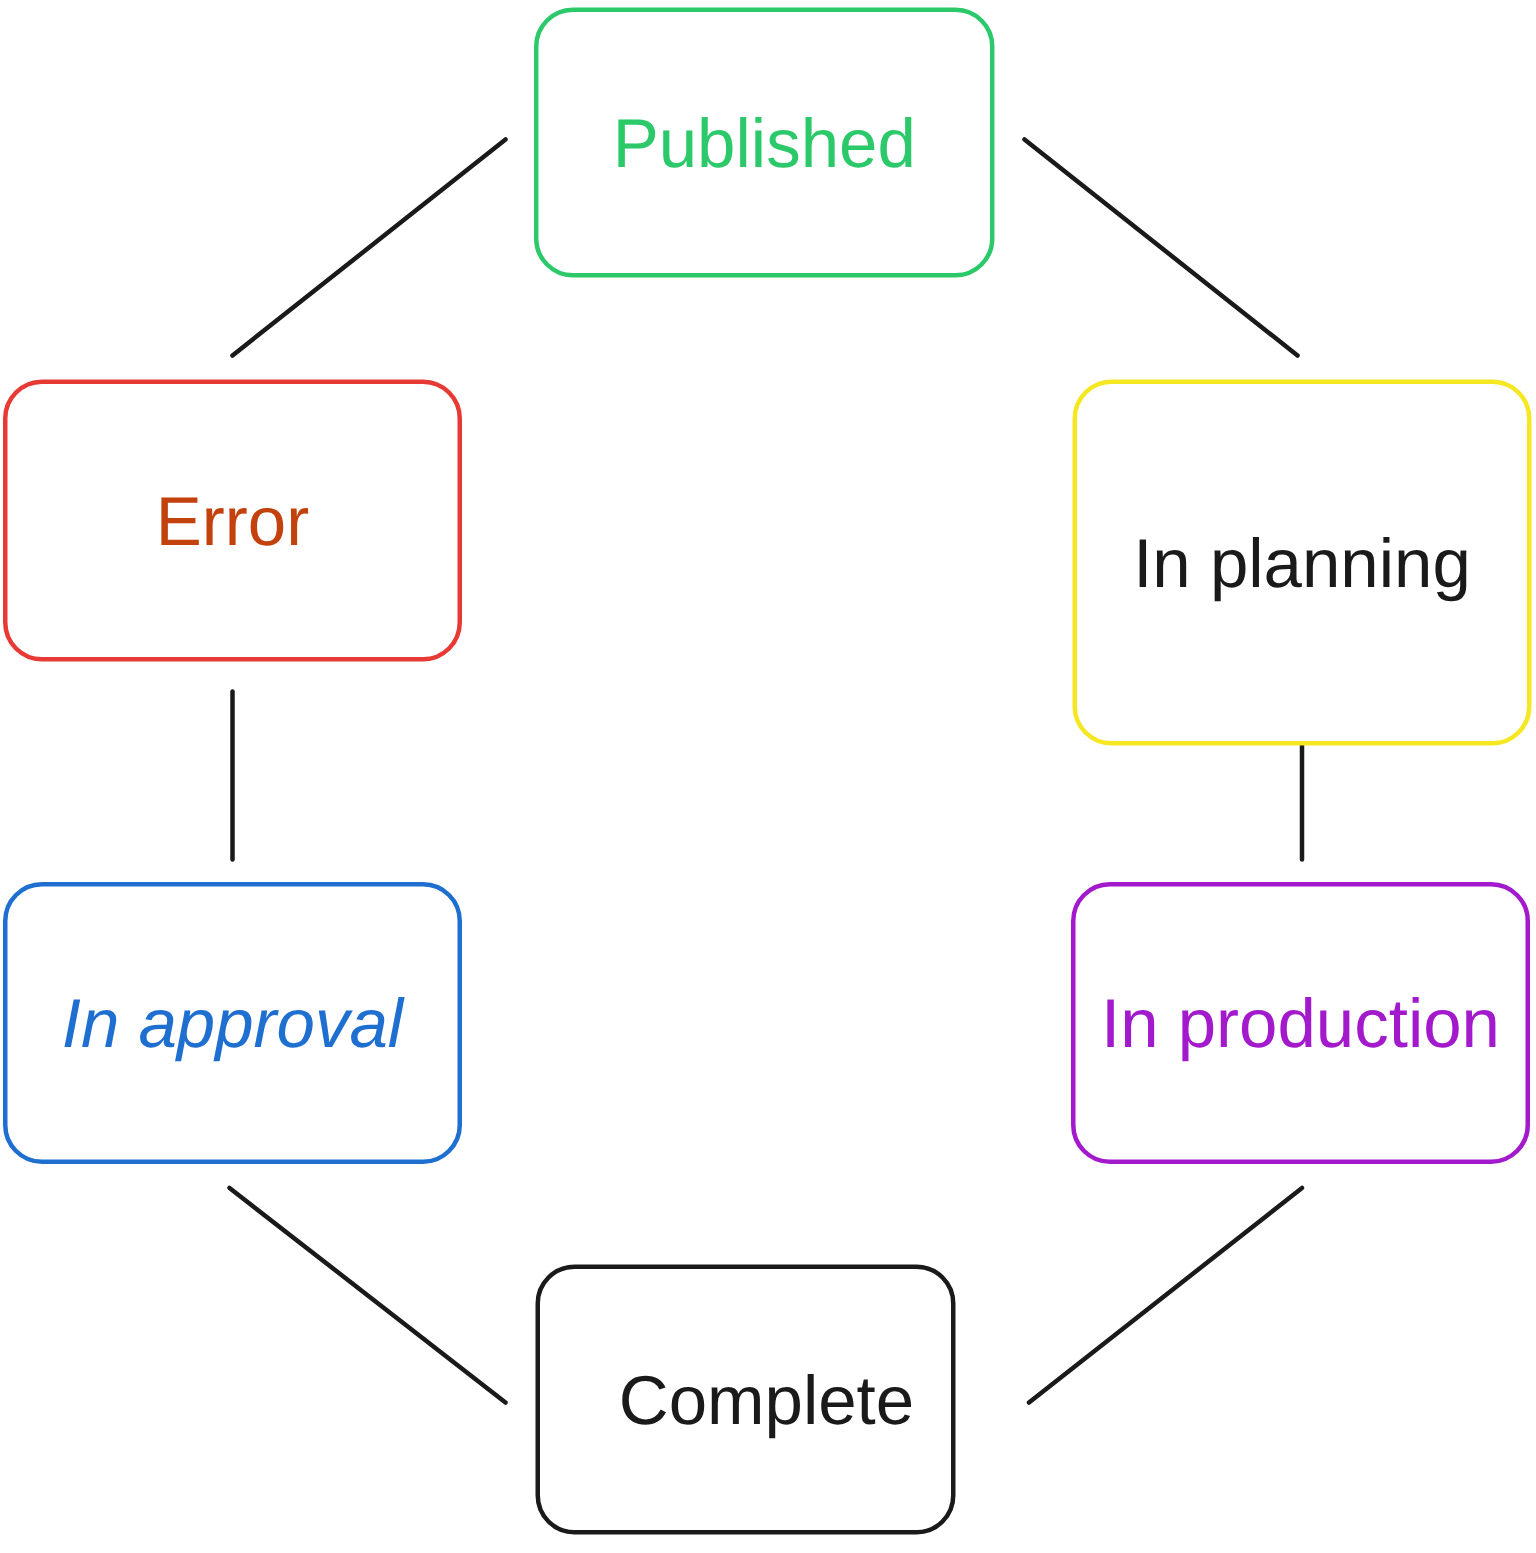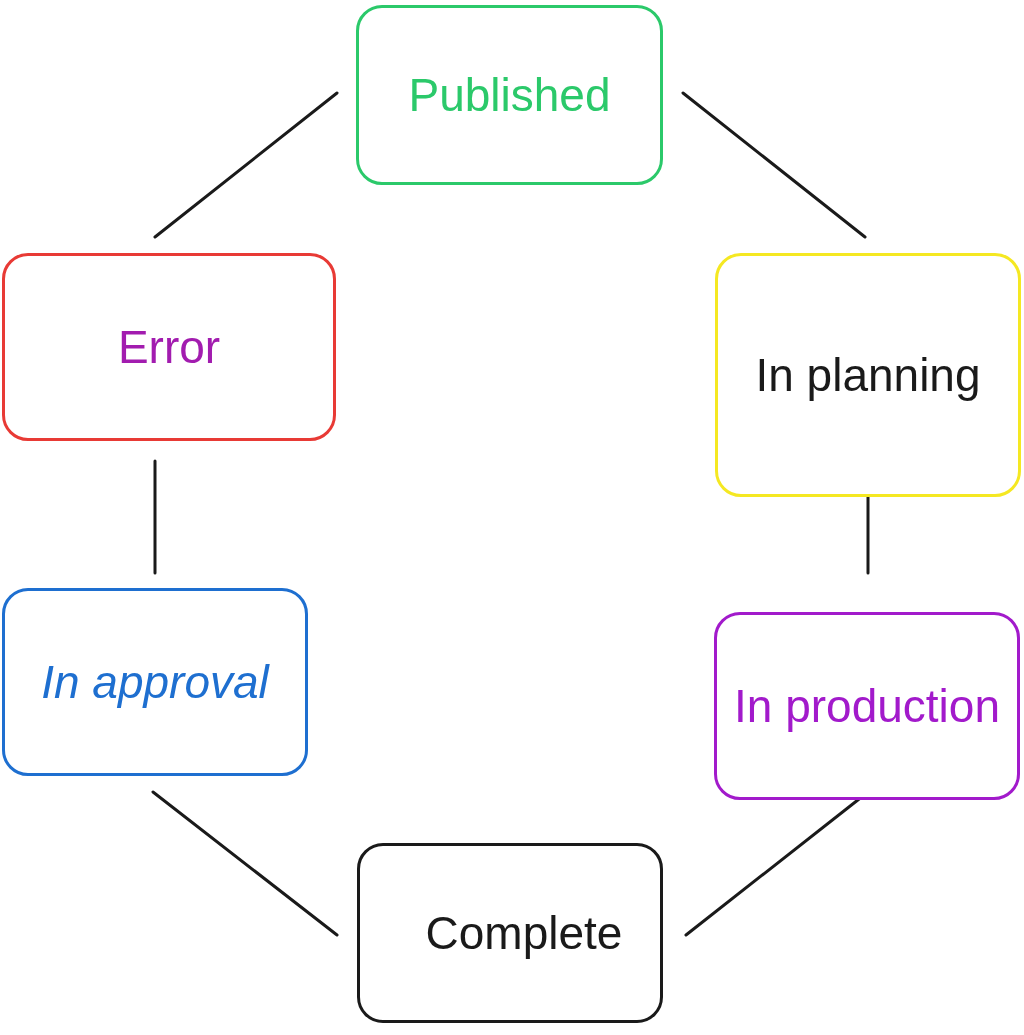--- a/index.html
+++ b/index.html
@@ -47,28 +47,28 @@
       <line x1="337" y1="93" x2="155" y2="237" stroke="#1a1a1a" stroke-width="3" stroke-linecap="round"></line>
       <line x1="683" y1="93" x2="865" y2="237" stroke="#1a1a1a" stroke-width="3" stroke-linecap="round"></line>
       <line x1="155" y1="461" x2="155" y2="573" stroke="#1a1a1a" stroke-width="3" stroke-linecap="round"></line>
       <line x1="868" y1="460" x2="868" y2="573" stroke="#1a1a1a" stroke-width="3" stroke-linecap="round"></line>
       <line x1="153" y1="792" x2="337" y2="935" stroke="#1a1a1a" stroke-width="3" stroke-linecap="round"></line>
       <line x1="868" y1="792" x2="686" y2="935" stroke="#1a1a1a" stroke-width="3" stroke-linecap="round"></line>
     </svg>
 <div class="node" style="left: 356px; top: 5px; width: 307px; height: 180px; border-color: rgb(43, 201, 106); color: rgb(43, 201, 106);">
       <span>Published</span>
     </div>
-    <div class="node" style="left: 2px; top: 253px; width: 334px; height: 188px; border-color: rgb(232, 58, 53); color: #a21caf;">
+    <div class="node" style="left: 2px; top: 253px; width: 306px; height: 188px; border-color: rgb(232, 58, 53); color: #c2410c;">
       <span>Error</span>
     </div>
     <div class="node" style="left: 715px; top: 253px; width: 306px; height: 244px; border-color: rgb(245, 232, 34); color: rgb(26, 26, 26);">
       <span>In planning</span>
     </div>
     <div class="node" style="left: 2px; top: 588px; width: 306px; height: 188px; border-color: rgb(30, 111, 208); color: rgb(30, 111, 208); font-style: italic;">
       <span>In approval</span>
     </div>
-    <div class="node" style="left: 714px; top: 612px; width: 306px; height: 188px; border-color: rgb(162, 26, 203); color: rgb(162, 26, 203);">
+    <div class="node" style="left: 714px; top: 588px; width: 306px; height: 188px; border-color: rgb(162, 26, 203); color: rgb(162, 26, 203);">
       <span>In production</span>
     </div>
-    <div class="node" style="left: 357px; top: 843px; width: 306px; height: 180px; border-color: rgb(26, 26, 26); color: rgb(26, 26, 26); padding-left: 28px;">
+    <div class="node" style="left: 357px; top: 843px; width: 280px; height: 180px; border-color: rgb(26, 26, 26); color: rgb(26, 26, 26); padding-left: 28px;">
       <span>Complete</span>
     </div>
   </div>
 
 </body></html>

